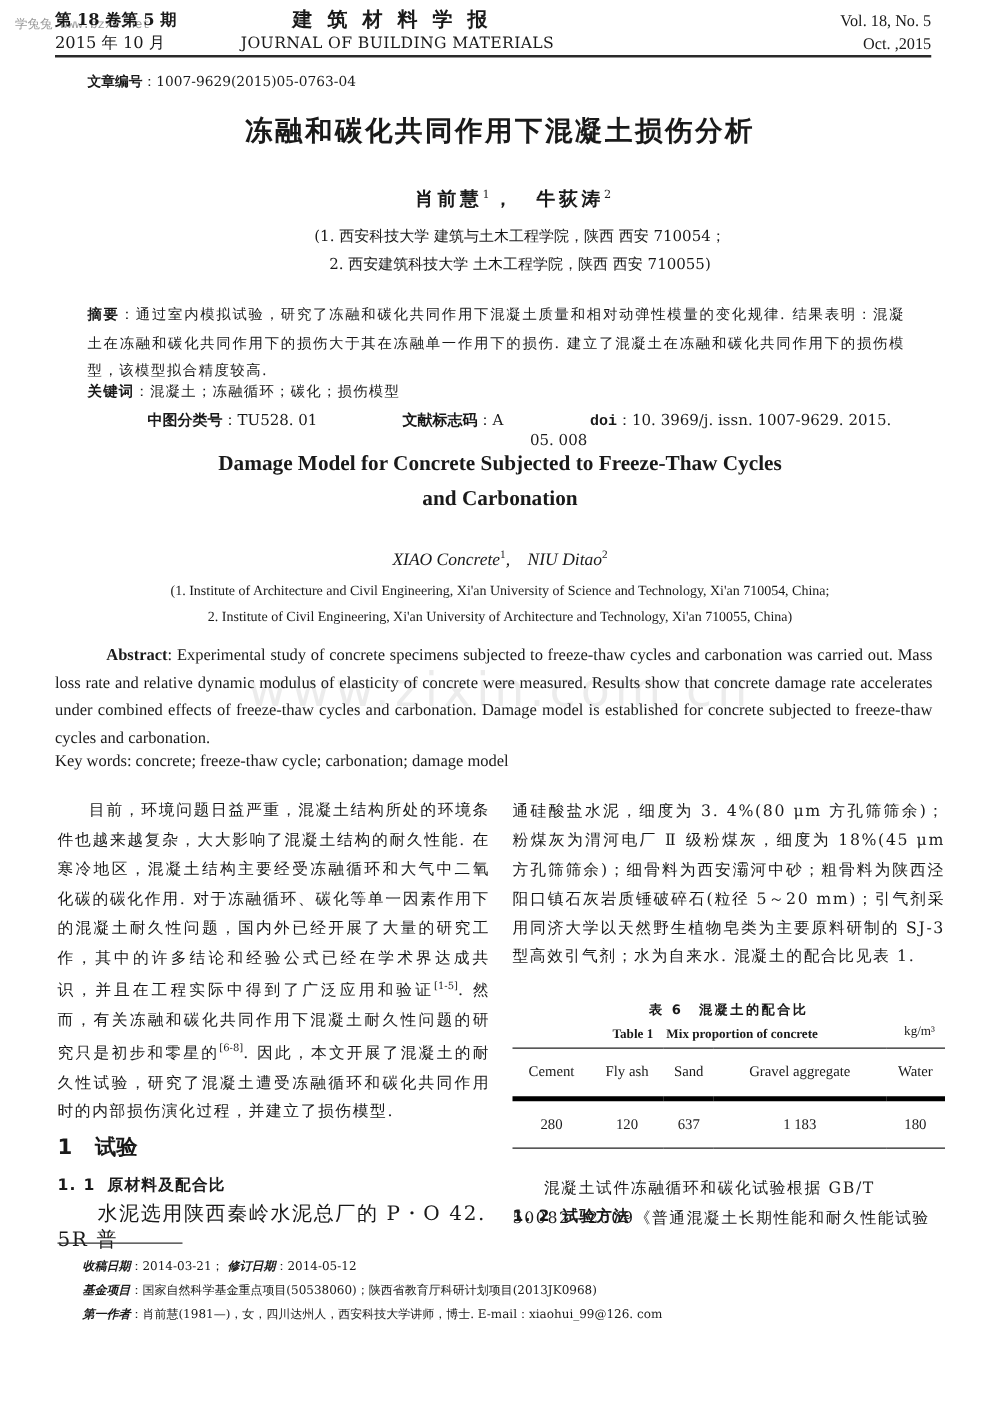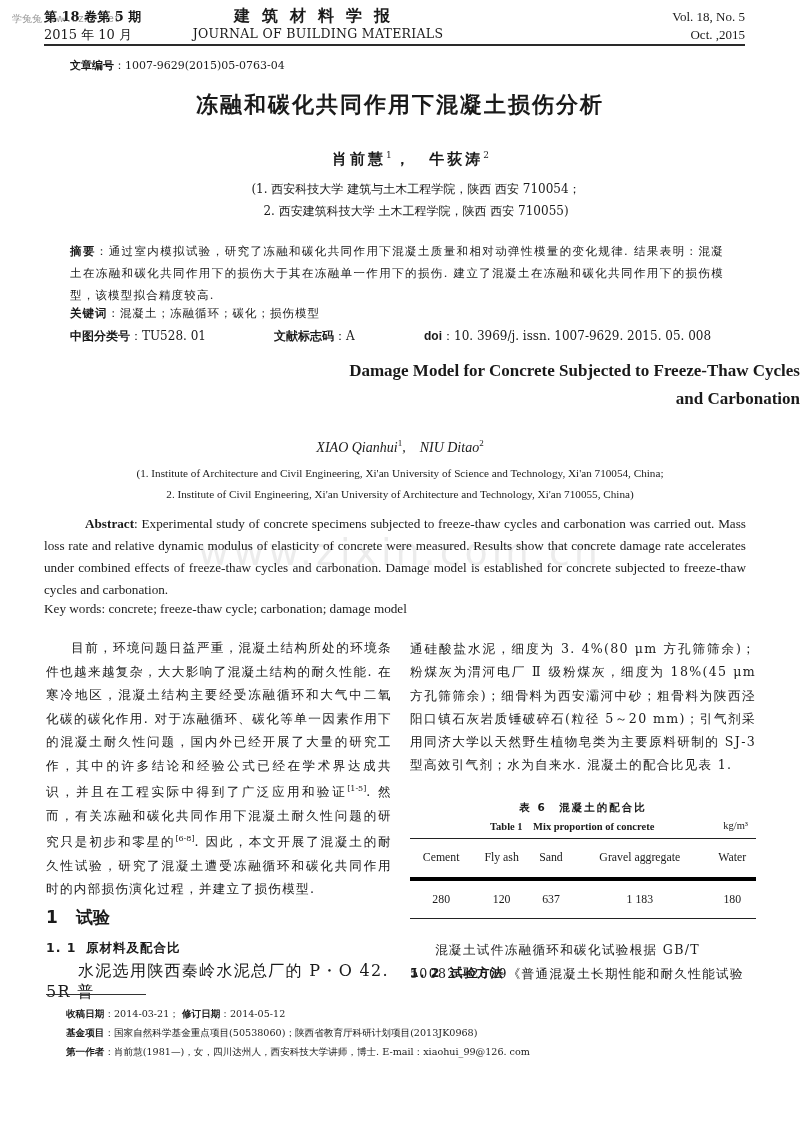--- a/index.html
+++ b/index.html
@@ -18,24 +18,24 @@
   .article-no b { font-family:"DejaVu Sans", sans-serif; }
   .title-cn { left:0; width:800px; top:90px; text-align:center; font-size:22px; font-weight:bold; font-family:"DejaVu Sans", sans-serif; letter-spacing:2px; }
   .authors-cn { left:0; width:800px; top:150px; text-align:center; font-size:15px; font-weight:bold; letter-spacing:3px;padding-left:12px; }
   .authors-cn sup { font-size:9px; font-weight:normal; }
   .aff-cn { left:0; width:800px; top:178px; text-align:center; font-size:12px; line-height:22px;margin-left:16px; }
   .abs-cn { left:70px; width:654px; top:240px; font-size:11.5px; line-height:22px; letter-spacing:1.2px; text-align:justify; }
   .abs-cn b { font-family:Liberation Sans, sans-serif; font-weight:bold; }
   .kw-cn { left:70px; top:306px; font-size:11.5px; letter-spacing:1px; }
   .kw-cn b { font-family:"DejaVu Sans", sans-serif; }
   .cls-row { left:70px; width:660px; top:328px; font-size:12px; }
-  .cls-row b { font-family:Liberation Sans, sans-serif; }
+  .cls-row b { font-family:Liberation Mono, monospace;margin-left:48px; }
   .cls-row .c2 { position:absolute; left:204px; top:0; }
   .cls-row .c3 { position:absolute; left:354px; top:0; }
-  .title-en { left:0; width:800px; top:357px; text-align:right; font-size:17px; line-height:28px; font-weight:bold; font-family:"Liberation Serif", serif; }
+  .title-en { left:0; width:800px; top:357px; text-align:center; font-size:17px; line-height:28px; font-weight:bold; font-family:"Liberation Serif", serif; }
   .authors-en { left:0; width:800px; top:438px; text-align:center; font-size:14px; font-style:italic; font-family:"Liberation Serif", serif; }
   .authors-en sup { font-size:9px; font-style:normal; }
   .aff-en { left:0; width:800px; top:463px; text-align:center; font-size:11.2px; line-height:21px; font-family:"Liberation Serif", serif; }
   .abs-en { left:44px; width:702px; top:513px; font-size:13.2px; line-height:22px; text-align:justify; font-family:"Liberation Serif", serif; }
   .abs-en b { font-weight:bold;margin-left:41px; }
   .kw-en { left:44px; top:601px; font-size:13.2px; font-family:"Liberation Serif", serif; }
   .kw-en b { font-weight:normal; }
   .wm-center { left:0; width:800px; top:530px; text-align:center; font-size:38px; color:rgba(150,150,150,0.18); font-family:"DejaVu Sans", sans-serif; letter-spacing:4px; }
   .col-left { left:46px; width:346px; top:636px; font-size:12.6px; line-height:23.5px; letter-spacing:1.3px; text-align:justify; }
   .col-left p { margin:0; text-indent:2em; }
@@ -54,21 +54,21 @@
   .tbl table { width:100%; border-collapse:collapse; }
   .tbl th, .tbl td { text-align:center; font-weight:normal; padding:0; }
   .tbl thead tr { height:40px; border-top:1.5px solid #222; border-bottom:4px solid #000000; }
   .tbl tbody tr { height:40px; border-bottom:1.5px solid #222; }
   .sec12 { left:410px; top:918px; font-size:12.5px; font-weight:bold; font-family:"DejaVu Sans", sans-serif; letter-spacing:1px; }
   .sec12 .num { display:inline-block; width:40px;margin-top:47px; }
   .col-right2 { left:410px; width:346px; top:938px; font-size:12.6px; line-height:24px; letter-spacing:1.3px; }
   .col-right2 .ind { padding-left:2em; }
   .fn-rule { left:46px; top:994px; width:100px; height:1px; background:#333; }
   .footnotes { left:66px; top:1004px; font-size:9.6px; line-height:19px; }
-  .footnotes b { font-family:"DejaVu Sans", sans-serif; }
+  .footnotes b { font-family:"DejaVu Sans", sans-serif;font-style:italic; }
 </style>
 </head>
 <body>
 
 <div class="abs watermark-top">学兔兔 www.bzxz.net</div>
 
 <div class="abs hdr-left">
   <div class="l1">第 18 卷第 5 期</div>
   <div>2015 年 10 月</div>
 </div>
@@ -107,21 +107,21 @@
   <span><b>中图分类号</b><span>：TU528. 01</span></span>
   <span class="c2"><b>文献标志码</b><span>：A</span></span>
   <span class="c3"><b>doi</b><span>：10. 3969/j. issn. 1007-9629. 2015. 05. 008</span></span>
 </div>
 
 <div class="abs title-en">
   <div>Damage Model for Concrete Subjected to Freeze-Thaw Cycles</div>
   <div>and Carbonation</div>
 </div>
 <div class="abs authors-en">
-  <span>XIAO Qianhui</span><sup>1</sup>,&nbsp;&nbsp;&nbsp;
+  <span>XIAO Concrete</span><sup>1</sup>,&nbsp;&nbsp;&nbsp;
   <span>NIU Ditao</span><sup>2</sup>
 </div>
 <div class="abs aff-en">
   <div>(1. Institute of Architecture and Civil Engineering, Xi'an University of Science and Technology, Xi'an 710054, China;</div>
   <div>2. Institute of Civil Engineering, Xi'an University of Architecture and Technology, Xi'an 710055, China)</div>
 </div>
 
 <div class="abs wm-center">www.zixin.com.cn</div>
 
 <div class="abs abs-en">

